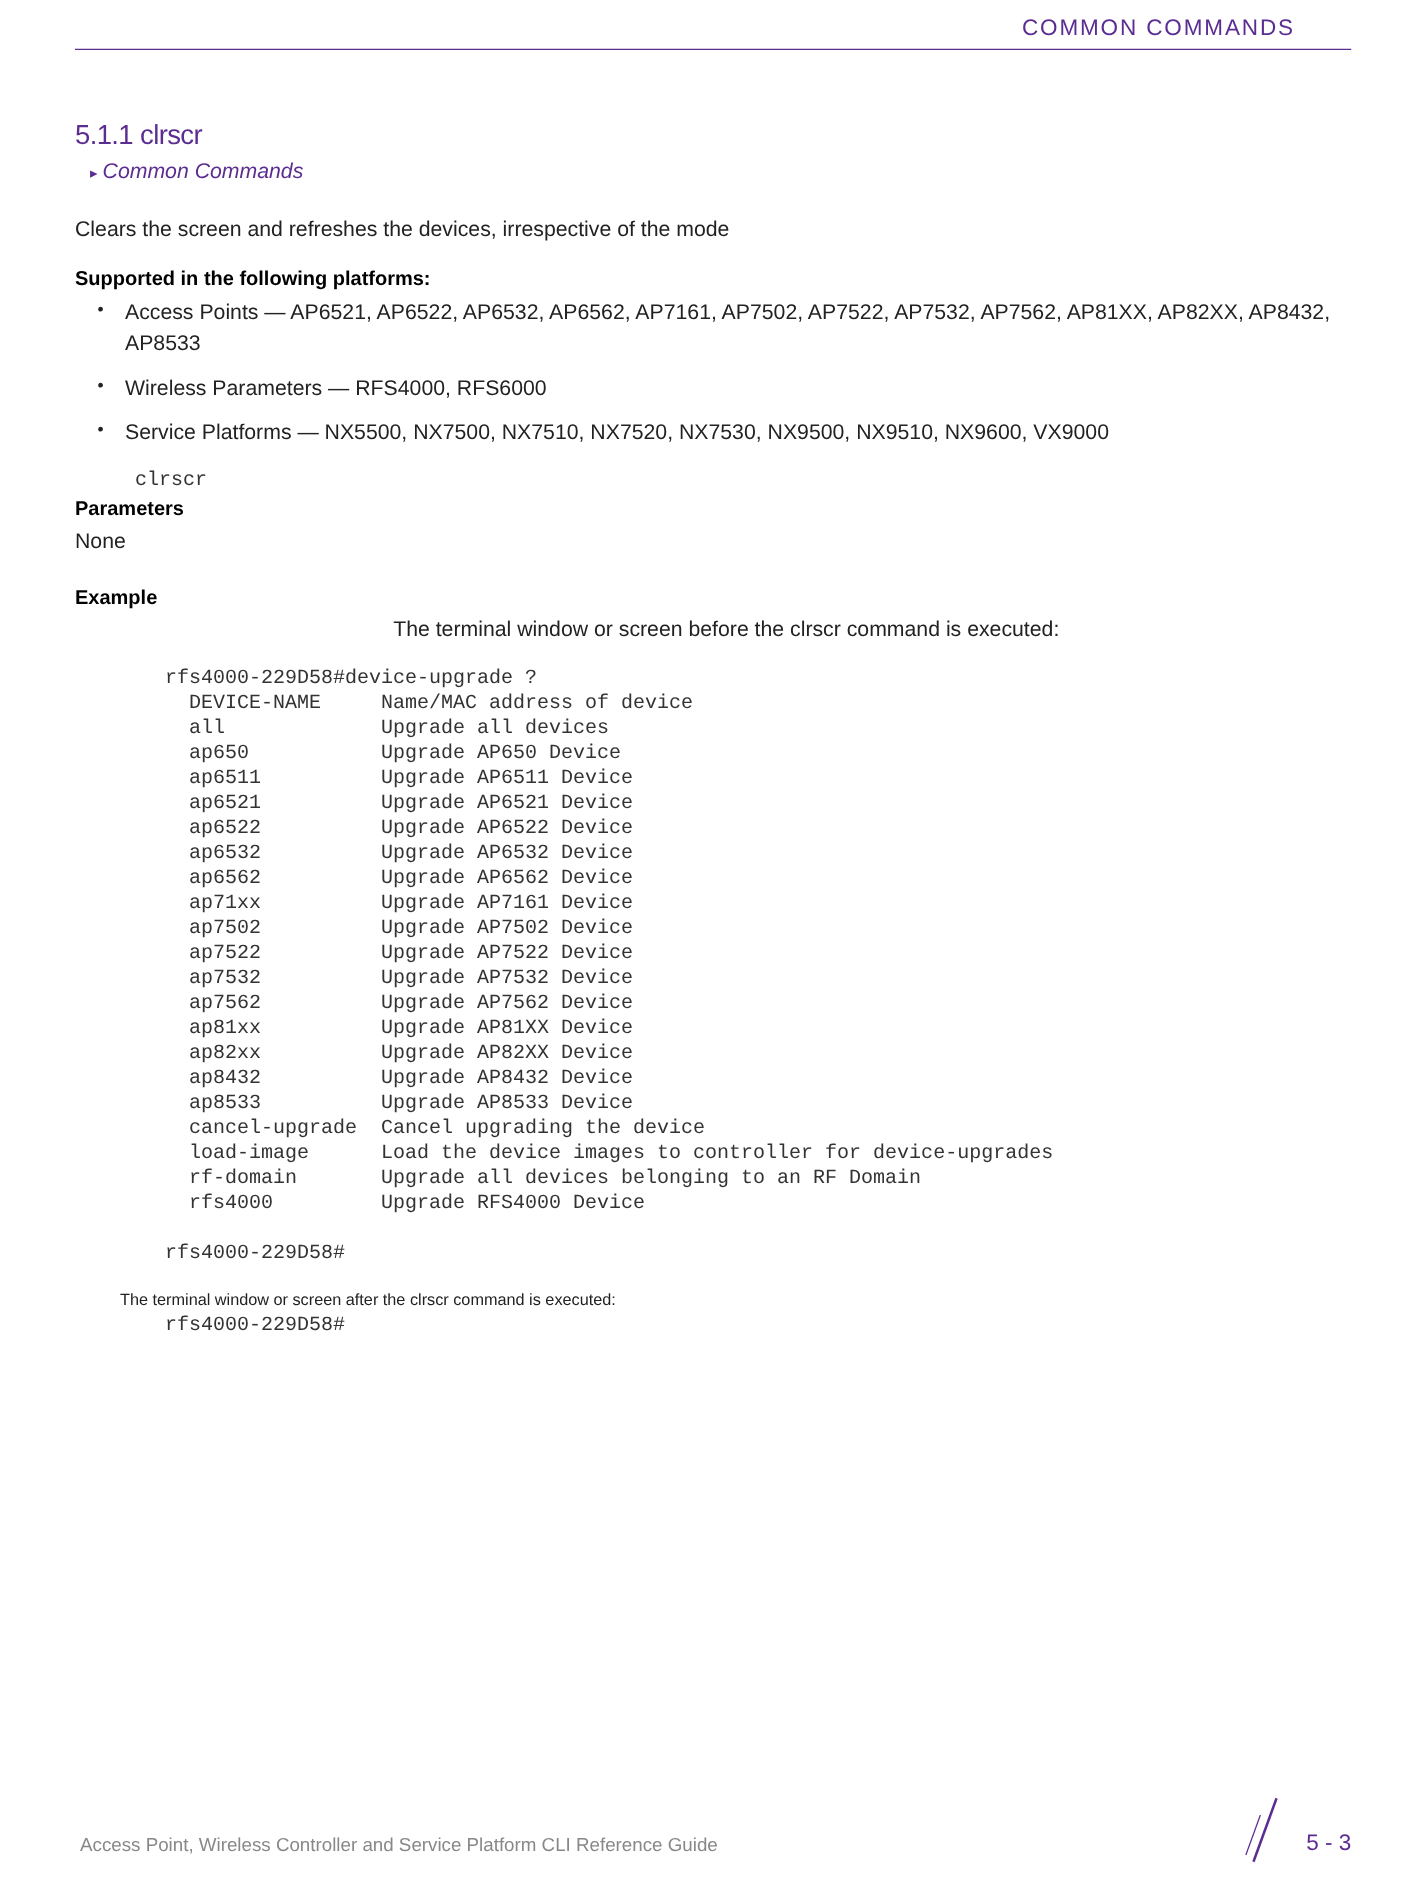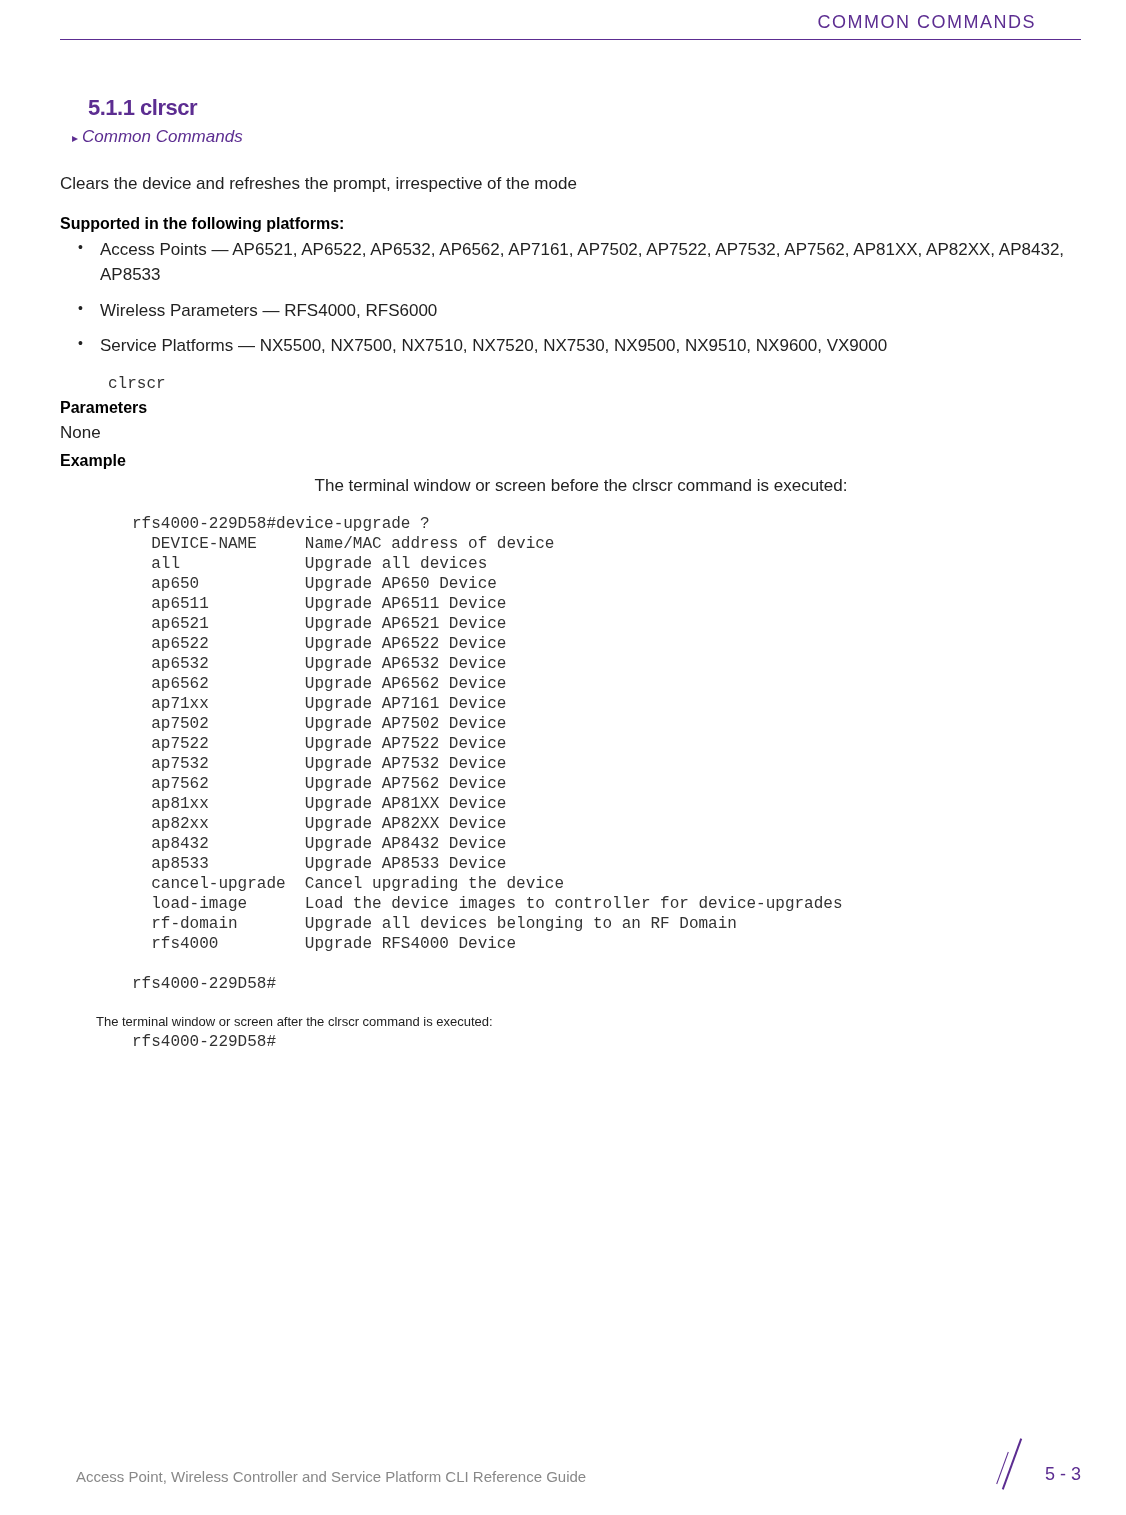--- a/index.html
+++ b/index.html
@@ -26,25 +26,24 @@
       font-size: 18px;
       letter-spacing: 1.5px;
       font-weight: 400;
     }
     .content {
       padding: 55px 60px 0 60px;
     }
     .section-title {
       color: #5c2d91;
       font-size: 22px;
-      font-weight: bold;
+      font-weight: normal;
       font-family: Arial, sans-serif;
       margin-bottom: 6px;
       letter-spacing: -0.5px;
-      margin-left: 28px;
     }
     .breadcrumb-link {
       color: #5c2d91;
       font-style: italic;
       font-size: 17px;
       margin-left: 12px;
       margin-bottom: 24px;
       display: block;
     }
     .breadcrumb-link::before {
@@ -92,21 +91,21 @@
     }
     .syntax-code {
       font-family: "Courier New", monospace;
       font-size: 16px;
       margin-left: 48px;
       margin-bottom: 6px;
     }
     .params-value {
       font-size: 17px;
       color: #222;
-      margin-bottom: 9px;
+      margin-bottom: 27px;
       margin-top: 6px;
     }
     .example-intro {
       font-size: 17px;
       color: #222;
       margin-left: 36px;
       margin-bottom: 18px;
       margin-top: 6px;
       text-align: center;
     }
@@ -125,21 +124,21 @@
       margin-bottom: 4px;
     }
     .code-block-2 {
       font-family: "Courier New", monospace;
       font-size: 16px;
       margin-left: 72px;
     }
     .footer {
       position: absolute;
       bottom: 30px;
-      left: 16px;
+      left: 4px;
       right: 0;
       padding: 0 45px 0 60px;
       display: flex;
       justify-content: space-between;
       align-items: flex-end;
     }
     .footer-guide {
       font-size: 15px;
       color: #888;
     }
@@ -184,21 +183,21 @@
 <div class="page-header">
   <span>COMMON COMMANDS</span>
 </div>
 
 <div class="content">
 
   <div class="section-title">5.1.1 clrscr</div>
 
   <a class="breadcrumb-link">Common Commands</a>
 
-  <div class="description">Clears the device and refreshes the prompt, irrespective of the mode</div>
+  <div class="description">Clears the screen and refreshes the devices, irrespective of the mode</div>
 
   <div class="subhead-bold">Supported in the following platforms:</div>
   <ul class="bullet-list">
     <li>Access Points — AP6521, AP6522, AP6532, AP6562, AP7161, AP7502, AP7522, AP7532, AP7562, AP81XX, AP82XX, AP8432, AP8533</li>
     <li>Wireless Parameters — RFS4000, RFS6000</li>
     <li>Service Platforms — NX5500, NX7500, NX7510, NX7520, NX7530, NX9500, NX9510, NX9600, VX9000</li>
   </ul>
 
   <div class="syntax-code">clrscr</div>
 

